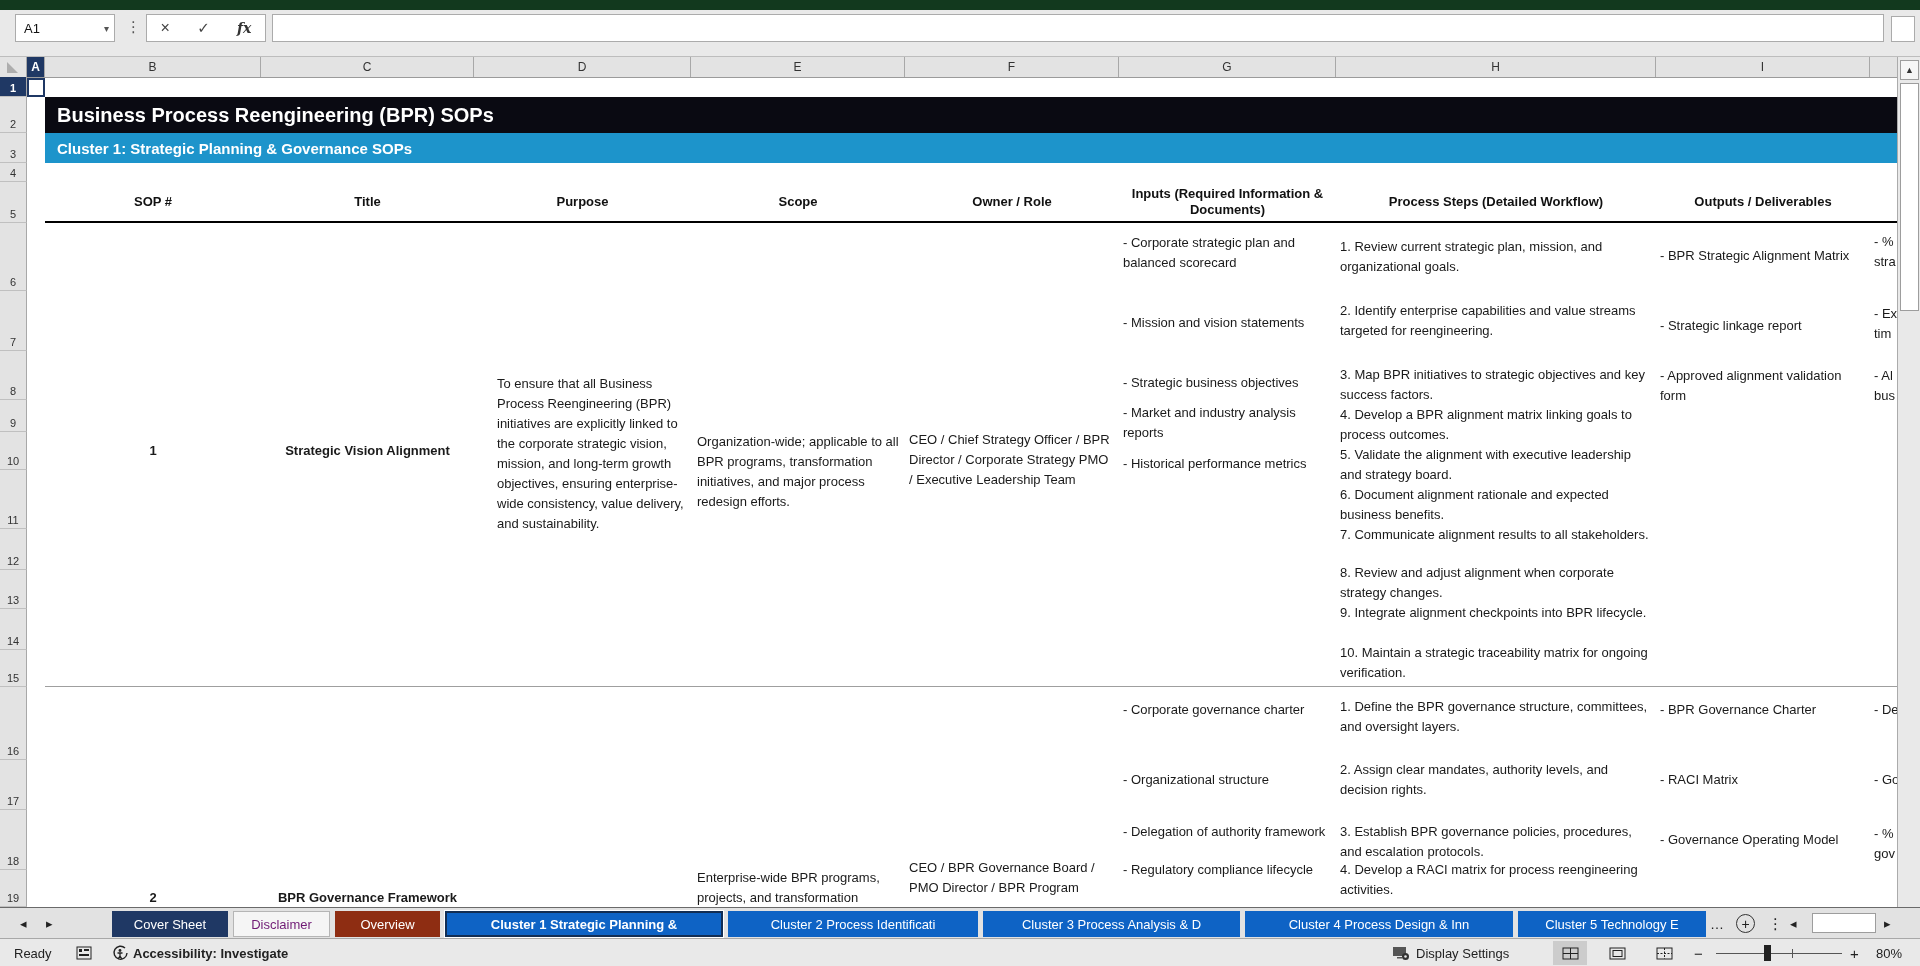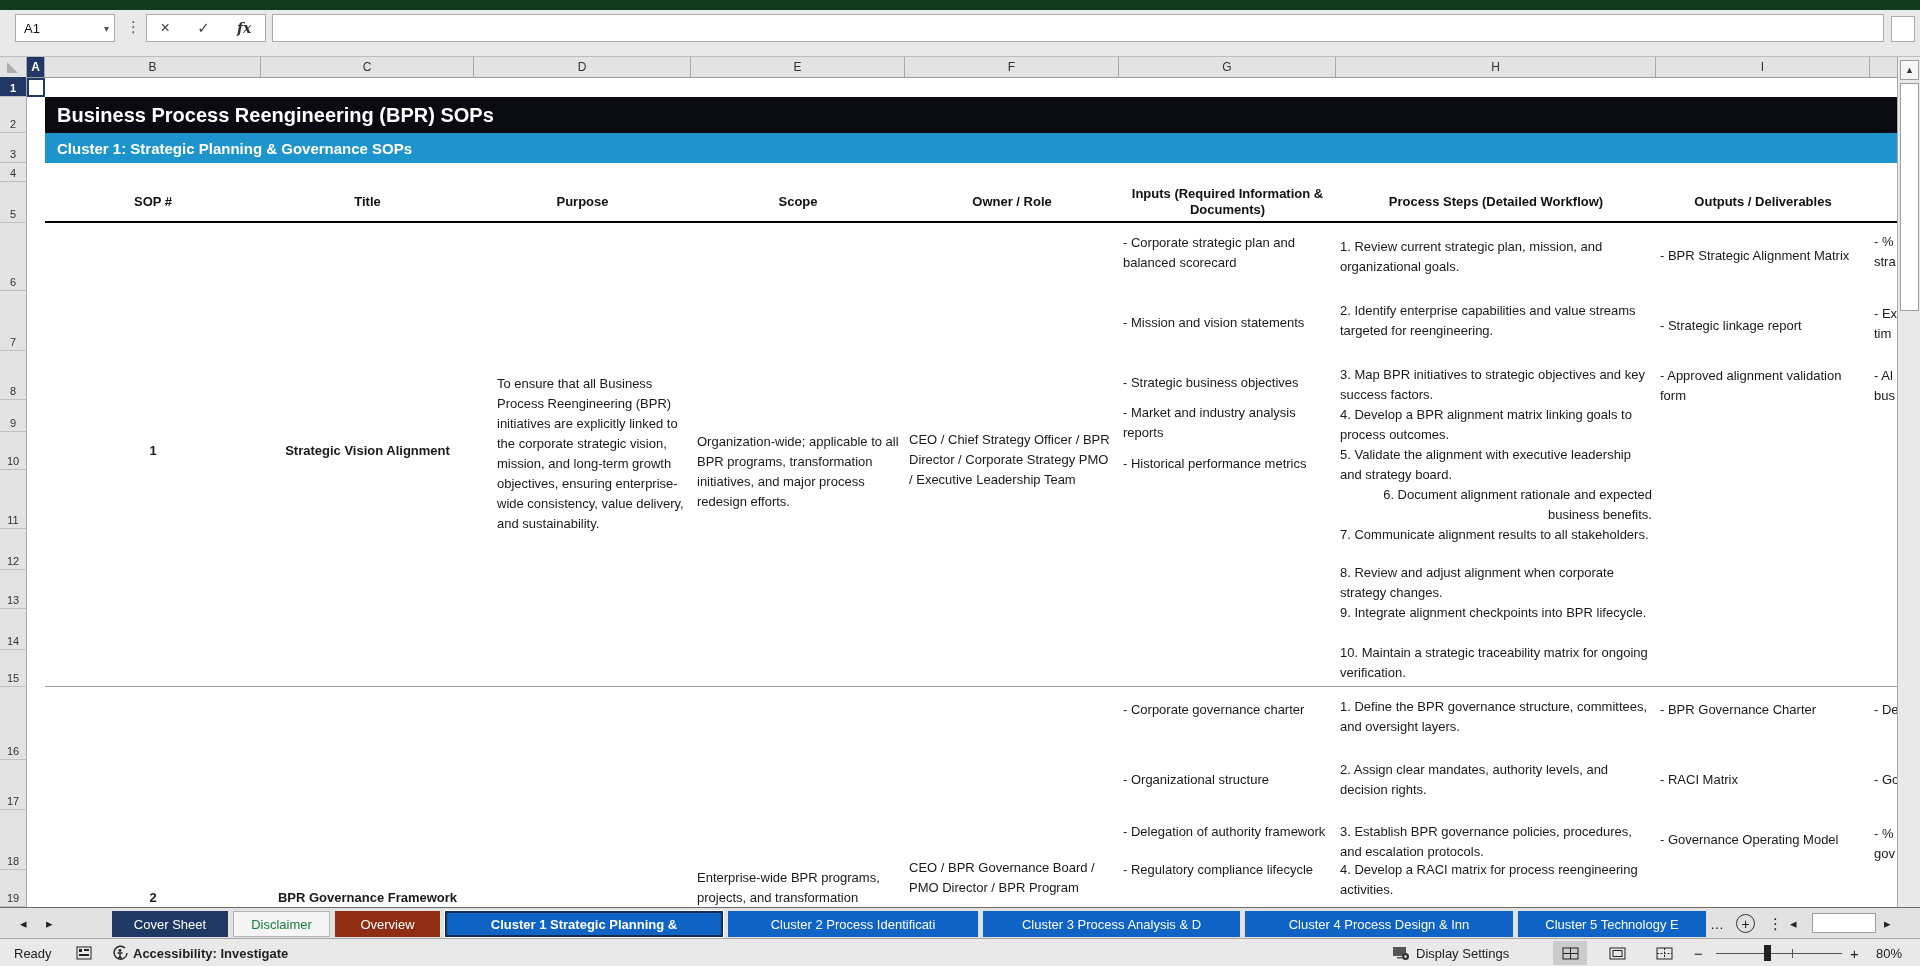--- a/index.html
+++ b/index.html
@@ -63,21 +63,21 @@
   #vscroll .thumb{position:absolute;left:2px;top:26px;width:19px;height:228px;background:#fff;border:1px solid #9d9d9d;}
 
   
   #tab-bar{position:absolute;left:0;top:907px;width:1920px;height:31px;background:#E2E2E2;
     border-top:1px solid #6a6a6a;z-index:4;}
   .tabnav{position:absolute;top:8px;font-size:13px;color:#222;cursor:default;}
   #tabs{position:absolute;left:112px;top:3px;height:26px;display:flex;gap:5px;}
   .tab{height:26px;display:flex;align-items:center;justify-content:center;font-size:13px;color:#fff;
     overflow:hidden;white-space:nowrap;padding:0 6px;}
   .tab.t-navy{background:var(--tab_navy);}
-  .tab.t-light{background:#f5f5f5;color:#15803d;border:1px solid #b5b5b5;}
+  .tab.t-light{background:#f5f5f5;color:#701a75;border:1px solid #b5b5b5;}
   .tab.t-red{background:var(--tab_red);}
   .tab.t-blue{background:var(--tab_blue);}
   .tab.active{font-weight:bold;border:2px solid #122e54;outline:1px solid #fff;}
   #tab-ellipsis{position:absolute;left:1710px;top:8px;font-size:14px;color:#222;}
   #add-sheet{position:absolute;left:1736px;top:6px;width:19px;height:19px;border:1px solid #333;border-radius:50%;
     display:flex;align-items:center;justify-content:center;font-size:14px;color:#222;background:transparent;}
   #tab-more{position:absolute;left:1768px;top:7px;font-size:15px;color:#222;}
   #hscroll-left{position:absolute;left:1790px;top:8px;font-size:13px;color:#222;}
   #hscroll-thumb{position:absolute;left:1812px;top:5px;width:64px;height:20px;background:#fff;border:1px solid #9d9d9d;}
   #hscroll-right{position:absolute;left:1884px;top:8px;font-size:13px;color:#222;}
@@ -140,21 +140,21 @@
   <div class="cell" style="left: 1123px; top: 233px; width: 208px;">- Corporate strategic plan and balanced scorecard</div>
       <div class="cell" style="left: 1123px; top: 313px; width: 208px;">- Mission and vision statements</div>
       <div class="cell" style="left: 1123px; top: 373px; width: 208px;">- Strategic business objectives</div>
       <div class="cell" style="left: 1123px; top: 403px; width: 208px;">- Market and industry analysis reports</div>
       <div class="cell" style="left: 1123px; top: 454px; width: 208px;">- Historical performance metrics</div>
       <div class="cell" style="left: 1340px; top: 237px; width: 312px;">1. Review current strategic plan, mission, and organizational goals.</div>
       <div class="cell" style="left: 1340px; top: 301px; width: 312px;">2. Identify enterprise capabilities and value streams targeted for reengineering.</div>
       <div class="cell" style="left: 1340px; top: 365px; width: 312px;">3. Map BPR initiatives to strategic objectives and key success factors.</div>
       <div class="cell" style="left: 1340px; top: 405px; width: 312px;">4. Develop a BPR alignment matrix linking goals to process outcomes.</div>
       <div class="cell" style="left: 1340px; top: 445px; width: 312px;">5. Validate the alignment with executive leadership and strategy board.</div>
-      <div class="cell" style="left: 1340px; top: 485px; width: 312px; text-align: right;">6. Document alignment rationale and expected business benefits.</div>
+      <div class="cell" style="left: 1340px; top: 485px; width: 312px;">6. Document alignment rationale and expected business benefits.</div>
       <div class="cell" style="left: 1340px; top: 525px; width: 312px;">7. Communicate alignment results to all stakeholders.</div>
       <div class="cell" style="left: 1340px; top: 563px; width: 312px;">8. Review and adjust alignment when corporate strategy changes.</div>
       <div class="cell" style="left: 1340px; top: 603px; width: 312px;">9. Integrate alignment checkpoints into BPR lifecycle.</div>
       <div class="cell" style="left: 1340px; top: 643px; width: 312px;">10. Maintain a strategic traceability matrix for ongoing verification.</div>
       <div class="cell" style="left: 1660px; top: 246px; width: 208px;">- BPR Strategic Alignment Matrix</div>
       <div class="cell" style="left: 1660px; top: 316px; width: 208px;">- Strategic linkage report</div>
       <div class="cell" style="left: 1660px; top: 366px; width: 208px;">- Approved alignment validation form</div>
       <div class="cell pre" style="left: 1874px; top: 232px; width: 26px;">- %
 stra</div>
       <div class="cell pre" style="left: 1874px; top: 304px; width: 26px;">- Ex

